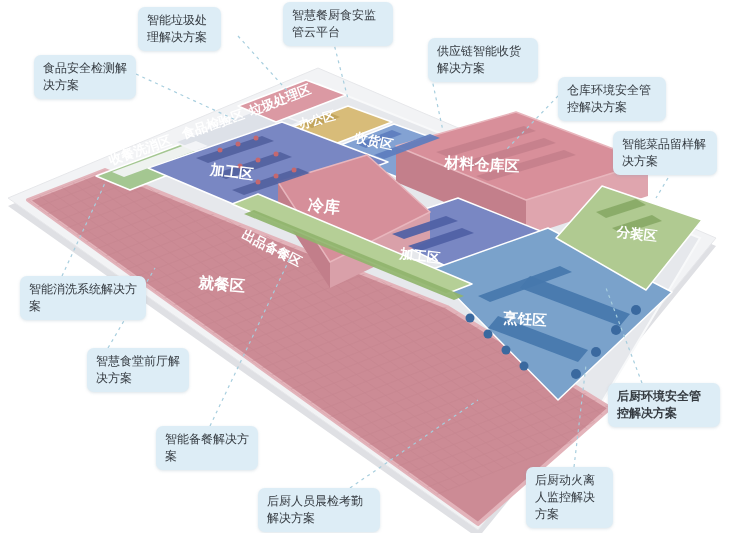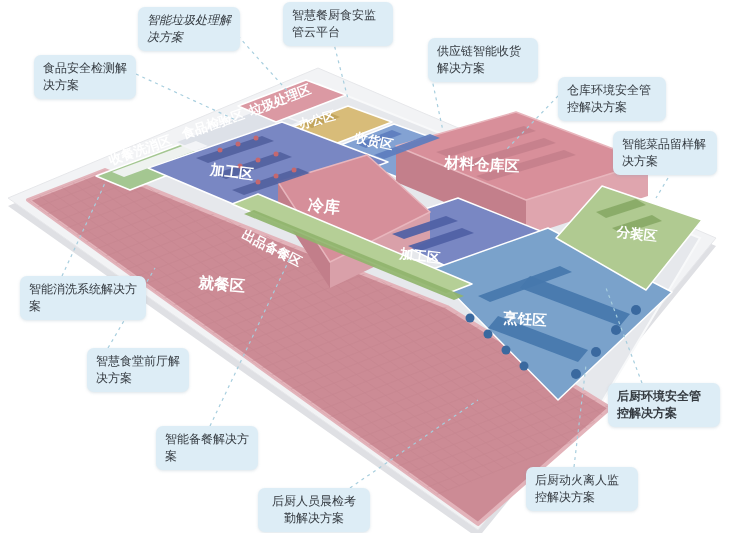--- a/index.html
+++ b/index.html
@@ -161,26 +161,26 @@
       <line x1="558" y1="96" x2="506" y2="150" class="leader"></line>
       <line x1="668" y1="178" x2="656" y2="198" class="leader"></line>
       <line x1="62" y1="276" x2="106" y2="181" class="leader"></line>
       <line x1="108" y1="348" x2="155" y2="268" class="leader"></line>
       <line x1="210" y1="426" x2="291" y2="256" class="leader"></line>
       <line x1="350" y1="488" x2="478" y2="400" class="leader"></line>
       <line x1="642" y1="383" x2="606" y2="288" class="leader"></line>
       <line x1="574" y1="467" x2="586" y2="365" class="leader"></line>
     </svg>
   <div id="callout-layer">
-      <div class="callout" style="left: 138px; top: 7px; width: 102px; font-style: italic;">智能垃圾处理解决方案</div>
+      <div class="callout" style="left: 138px; top: 7px; width: 83px;">智能垃圾处理解决方案</div>
       <div class="callout" style="left: 283px; top: 2px; width: 110px;">智慧餐厨食安监管云平台</div>
       <div class="callout" style="left: 428px; top: 30px; width: 110px; margin-top: 8px;">供应链智能收货解决方案</div>
       <div class="callout" style="left: 34px; top: 55px; width: 102px;">食品安全检测解决方案</div>
       <div class="callout" style="left: 558px; top: 77px; width: 108px;">仓库环境安全管控解决方案</div>
       <div class="callout" style="left: 613px; top: 131px; width: 104px; font-family: Liberation Serif, serif;">智能菜品留样解决方案</div>
       <div class="callout" style="left: 20px; top: 276px; width: 126px;">智能消洗系统解决方案</div>
       <div class="callout" style="left: 87px; top: 348px; width: 102px;">智慧食堂前厅解决方案</div>
       <div class="callout" style="left: 156px; top: 426px; width: 102px;">智能备餐解决方案</div>
-      <div class="callout" style="left: 258px; top: 488px; width: 112px; text-align: center;">后厨人员晨检考勤解决方案</div>
+      <div class="callout" style="left: 258px; top: 488px; width: 122px;">后厨人员晨检考勤解决方案</div>
       <div class="callout" style="left: 608px; top: 383px; width: 112px; font-weight: bold;">后厨环境安全管控解决方案</div>
-      <div class="callout" style="left: 526px; top: 467px; width: 112px;">后厨动火离人监控解决方案</div>
+      <div class="callout" style="left: 526px; top: 467px; width: 87px;">后厨动火离人监控解决方案</div>
     </div>
 </div>
 
 </body></html>

